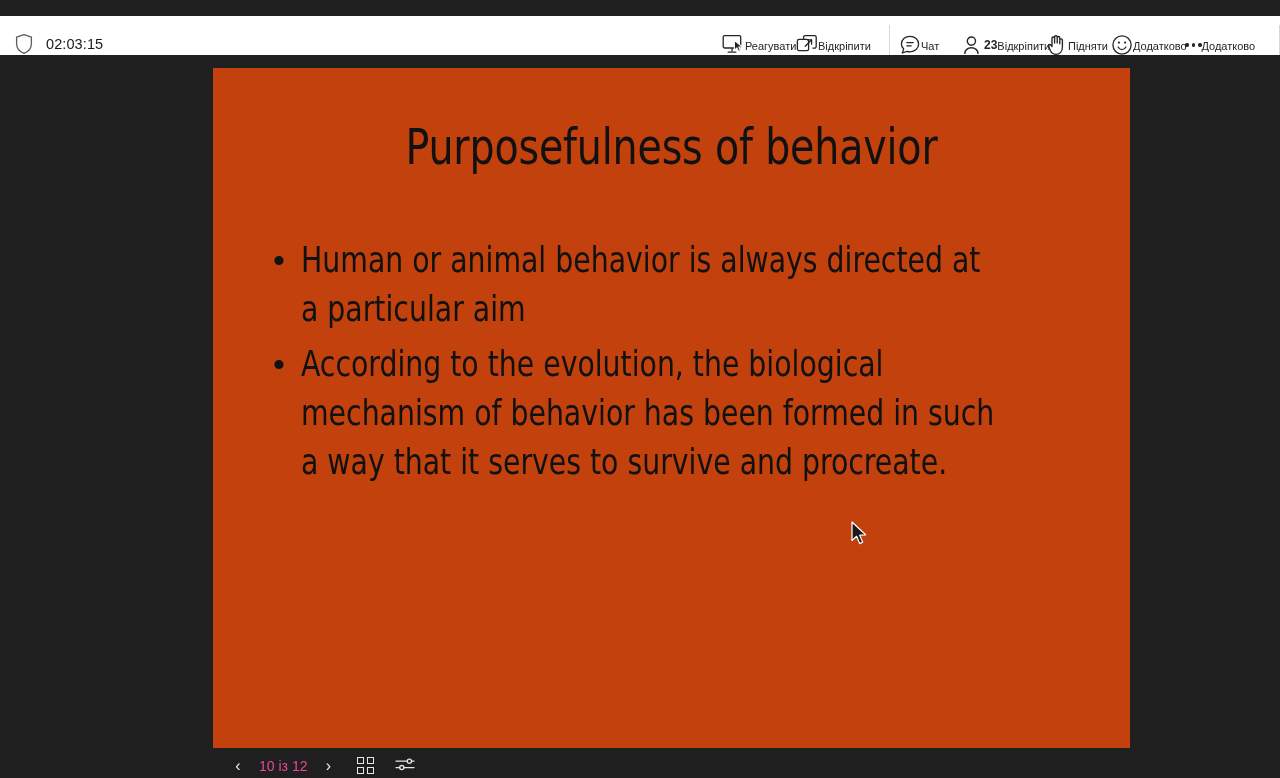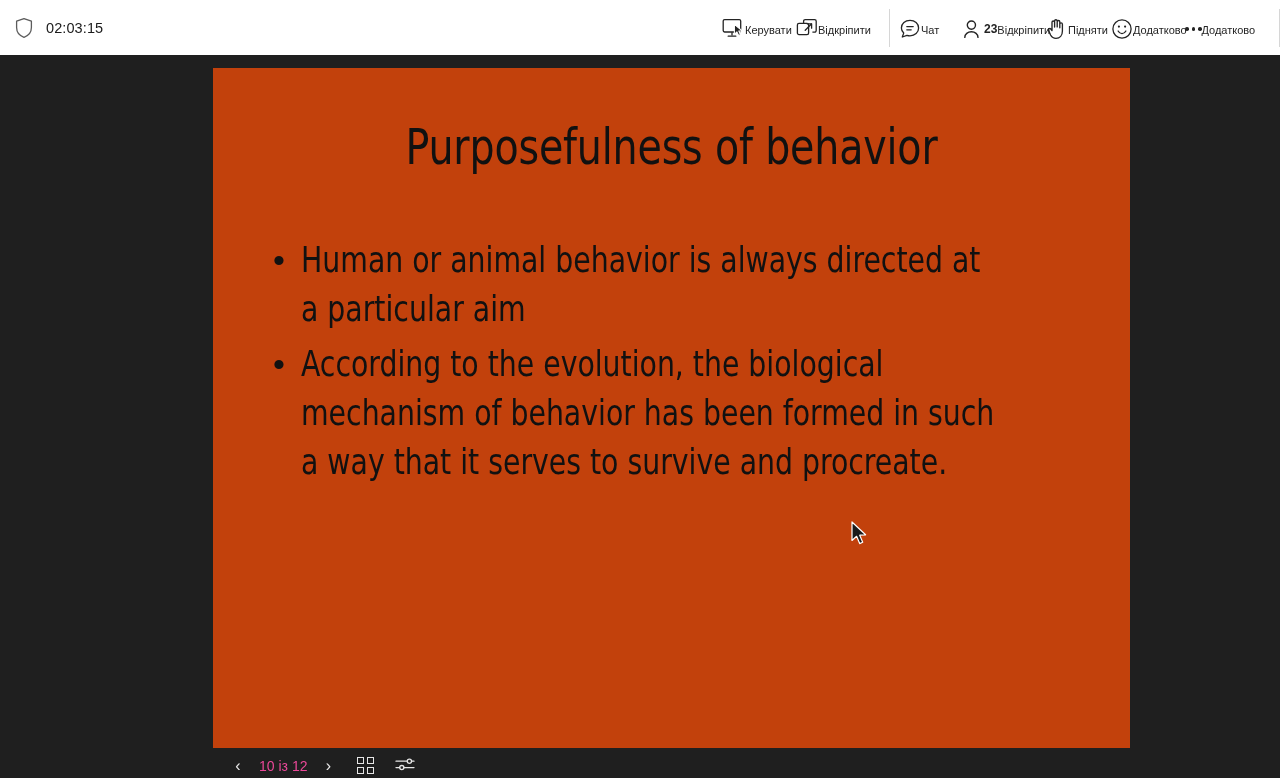--- a/index.html
+++ b/index.html
@@ -7,21 +7,21 @@
     width: 1280px;
     height: 778px;
     overflow: hidden;
     background: #1f1f1f;
     font-family: "Liberation Sans", sans-serif;
   }
 
   
   .topbar {
     position: absolute;
-    left: 0; top: 0;
+    left: 0; top: 16px;
     width: 1280px; height: 55px;
     background: #ffffff;
     display: flex;
     align-items: center;
   }
   .topbar-left {
     display: flex;
     align-items: center;
     gap: 12px;
     padding-left: 14px;
@@ -226,21 +226,21 @@
 
     <button class="tool-item wide">
       <span class="tool-icon">
         <svg width="23" height="22" viewBox="0 0 23 22" fill="none">
           <rect x="1.2" y="1.6" width="17.5" height="12.4" rx="1.4" stroke="#242424" stroke-width="1.3"></rect>
           <path d="M10 14.2 v3.4" stroke="#242424" stroke-width="1.3"></path>
           <path d="M6.2 18.2 h7.6" stroke="#242424" stroke-width="1.3" stroke-linecap="round"></path>
           <path d="M12.4 6.4 L12.4 16.4 L14.9 13.9 L16.6 17.6 L18.5 16.7 L16.8 13.1 L20.3 12.9 Z" fill="#242424" stroke="#ffffff" stroke-width="1.1" stroke-linejoin="round"></path>
         </svg>
       </span>
-      <span class="tool-label">Керувати</span>
+      <span class="tool-label">Реагувати</span>
     </button>
 
     <button class="tool-item wide2">
       <span class="tool-icon">
         <svg width="22" height="22" viewBox="0 0 22 22" fill="none">
           <rect x="1.4" y="5.4" width="11.2" height="11.2" rx="1.6" stroke="#242424" stroke-width="1.3"></rect>
           <path d="M7.6 5.4 V3.2 a1.6 1.6 0 0 1 1.6-1.6 h9.4 a1.6 1.6 0 0 1 1.6 1.6 v9.4 a1.6 1.6 0 0 1 -1.6 1.6 h-2.2" stroke="#242424" stroke-width="1.3"></path>
           <path d="M9.2 12.2 L15.4 6.0" stroke="#242424" stroke-width="1.3" stroke-linecap="round"></path>
           <path d="M11.2 5.8 h4.4 v4.4" stroke="#242424" stroke-width="1.3" stroke-linecap="round" stroke-linejoin="round"></path>
         </svg>

